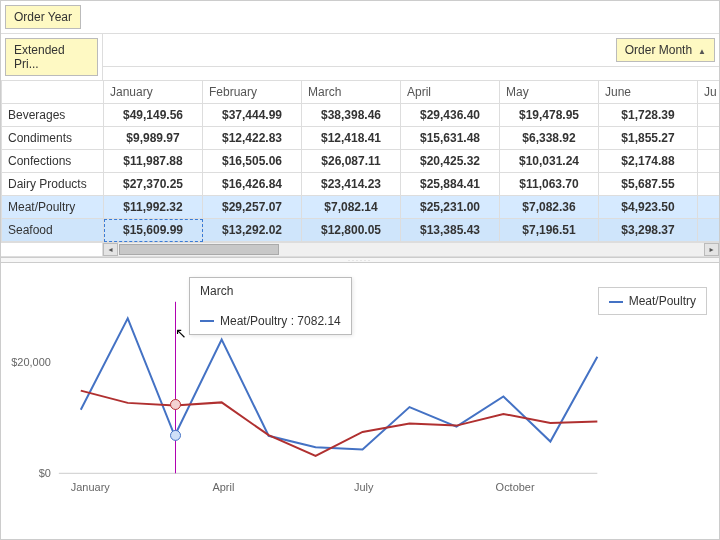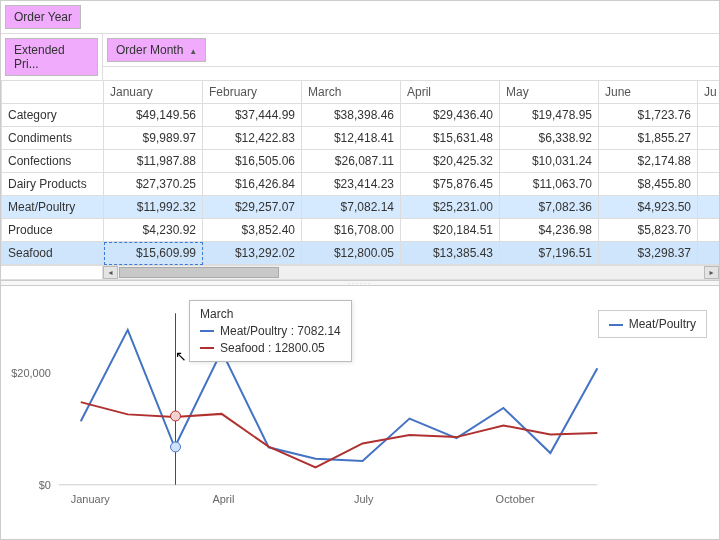--- a/index.html
+++ b/index.html
@@ -1,47 +1,47 @@
 <!DOCTYPE html>
 <html><head>
 <meta charset="utf-8">
 <style>
   * { box-sizing: border-box; margin: 0; padding: 0; }
   body { font-family: "Segoe UI", Tahoma, sans-serif; font-size: 12px; color: #333; background: #fff; width: 720px; height: 540px; overflow: hidden; border: 1px solid #ccc; }
   .container { display: flex; flex-direction: column; height: 100%; }
   .filters-row { display: flex; padding: 4px; gap: 4px; border-bottom: 1px solid #ddd; }
-  .filter-pill { border: 1px solid #bbb; padding: 4px 8px; background: #f0abfc; font-size: 12px; cursor: default; position: relative; }
+  .filter-pill { border: 1px solid #bbb; padding: 4px 8px; background: #fef9c3; font-size: 12px; cursor: default; position: relative; }
   .filter-pill .arrow { font-size: 8px; margin-left: 6px; color: #555; }
   .row2 { display: flex; align-items: flex-start; }
   .left-filters { width: 102px; flex: 0 0 102px; display: flex; flex-direction: column; gap: 20px; padding: 4px; border-right: 1px solid #ddd; }
   .col-header-area { display: flex; flex-direction: column; flex: 1; }
-  .month-pill-row { padding: 4px; border-bottom: 1px solid #ddd; }
+  .month-pill-row { padding: 4px; border-bottom: 1px solid #ddd; text-align: right; }
   .pivot-table { width: 100%; border-collapse: collapse; table-layout: fixed; }
   .pivot-table th, .pivot-table td { border: 1px solid #ddd; padding: 4px 6px; height: 22px; overflow: hidden; white-space: nowrap; }
   .pivot-table th { background: #fff; font-weight: normal; text-align: left; color: #555; }
-  .pivot-table td.num { text-align: right; font-variant-numeric: tabular-nums; }
+  .pivot-table td.num { text-align: center; font-variant-numeric: tabular-nums; font-weight: bold; }
   .pivot-table td.rowhead { text-align: left; }
   .row-highlight { background: #d6eaff; }
   .row-highlight2 { background: #cfe5fb; }
   .table-wrap { overflow: hidden; position: relative; }
   .col0 { width: 102px; }
   .colm { width: 99px; }
   .coljul { width: 24px; }
   .scrollbar-row { display: flex; border-top: 1px solid #ddd; border-bottom: 1px solid #ddd; height: 15px; align-items: center; }
   .scroll-spacer { width: 102px; border-right: 1px solid #ddd; height: 100%; }
   .scroll-track { flex: 1; position: relative; background: #f0f0f0; height: 100%; display: flex; align-items: center; }
   .scroll-btn { width: 15px; height: 13px; background: #e4e4e4; border: 1px solid #bbb; display: flex; align-items: center; justify-content: center; font-size: 8px; color: #555; cursor: pointer; }
   .scroll-thumb { position: absolute; left: 16px; width: 160px; height: 11px; top: 1px; background: #c8c8c8; border: 1px solid #aaa; }
   .splitter { height: 6px; background: #f7f7f7; border-top: 1px solid #ccc; border-bottom: 1px solid #ccc; cursor: row-resize; text-align: center; font-size: 6px; color: #888; letter-spacing: 2px; line-height: 4px; }
   .chart-area { position: relative; flex: 1; display: flex; }
   .chart-svg { flex: 1; }
   .legend { position: absolute; right: 12px; top: 24px; border: 1px solid #ccc; padding: 6px 10px; background: #fff; font-size: 12px; }
   .legend .swatch { display: inline-block; width: 14px; height: 2px; vertical-align: middle; margin-right: 6px; background: #4472c4; }
   .tooltip { position: absolute; left: 188px; top: 14px; background: #fff; border: 1px solid #bbb; padding: 6px 10px; font-size: 12px; box-shadow: 1px 1px 4px rgba(0,0,0,0.1); }
-  .tooltip .row { display: flex; align-items: center; margin-top: 3px; }
+  .tooltip .row { display: flex; align-items: center; margin-top: 16px; }
   .tooltip .sw { width: 14px; height: 2px; margin-right: 6px; }
   .crosshair { stroke: #b100b1; stroke-width: 1; }
   .axis-text { font-size: 11px; fill: #666; }
   .cursor-icon { position: absolute; left: 174px; top: 62px; font-size: 14px; color: #000; pointer-events: none; }
   .dashed-focus { outline: 1px dashed #3a7bd5; outline-offset: -1px; }
 </style>
 </head>
 <body>
 
 <div class="container">
@@ -80,27 +80,27 @@
           <th>February</th>
           <th>March</th>
           <th>April</th>
           <th>May</th>
           <th>June</th>
           <th>Ju</th>
         </tr>
       </thead>
       <tbody id="tbody">
           <tr>
-            <td class="rowhead">Category</td>
+            <td class="rowhead">Beverages</td>
             <td class="num">$49,149.56</td>
             <td class="num">$37,444.99</td>
             <td class="num">$38,398.46</td>
             <td class="num">$29,436.40</td>
             <td class="num">$19,478.95</td>
-            <td class="num">$1,723.76</td>
+            <td class="num">$1,728.39</td>
             <td class="num"></td>
           </tr>
           <tr>
             <td class="rowhead">Condiments</td>
             <td class="num">$9,989.97</td>
             <td class="num">$12,422.83</td>
             <td class="num">$12,418.41</td>
             <td class="num">$15,631.48</td>
             <td class="num">$6,338.92</td>
             <td class="num">$1,855.27</td>
@@ -114,43 +114,33 @@
             <td class="num">$20,425.32</td>
             <td class="num">$10,031.24</td>
             <td class="num">$2,174.88</td>
             <td class="num"></td>
           </tr>
           <tr>
             <td class="rowhead">Dairy Products</td>
             <td class="num">$27,370.25</td>
             <td class="num">$16,426.84</td>
             <td class="num">$23,414.23</td>
-            <td class="num">$75,876.45</td>
+            <td class="num">$25,884.41</td>
             <td class="num">$11,063.70</td>
-            <td class="num">$8,455.80</td>
+            <td class="num">$5,687.55</td>
             <td class="num"></td>
           </tr>
           <tr class="row-highlight">
             <td class="rowhead">Meat/Poultry</td>
             <td class="num">$11,992.32</td>
             <td class="num">$29,257.07</td>
             <td class="num">$7,082.14</td>
             <td class="num">$25,231.00</td>
             <td class="num">$7,082.36</td>
             <td class="num">$4,923.50</td>
-            <td class="num"></td>
-          </tr>
-          <tr>
-            <td class="rowhead">Produce</td>
-            <td class="num">$4,230.92</td>
-            <td class="num">$3,852.40</td>
-            <td class="num">$16,708.00</td>
-            <td class="num">$20,184.51</td>
-            <td class="num">$4,236.98</td>
-            <td class="num">$5,823.70</td>
             <td class="num"></td>
           </tr>
           <tr class="row-highlight2">
             <td class="rowhead">Seafood</td>
             <td class="num dashed-focus">$15,609.99</td>
             <td class="num">$13,292.02</td>
             <td class="num">$12,800.05</td>
             <td class="num">$13,385.43</td>
             <td class="num">$7,196.51</td>
             <td class="num">$3,298.37</td>
@@ -193,21 +183,17 @@
     </svg>
     <div class="legend">
       <span class="swatch"></span><span>Meat/Poultry</span>
     </div>
     <div class="tooltip">
       <div>March</div>
       <div class="row">
           <span class="sw" style="background:#4472c4"></span>
           <span>Meat/Poultry : 7082.14</span>
         </div>
-      <div class="row">
-          <span class="sw" style="background:#b03030"></span>
-          <span>Seafood : 12800.05</span>
-        </div>
     </div>
     <div class="cursor-icon">↖</div>
   </div>
 
 </div>
 
 </body></html>

